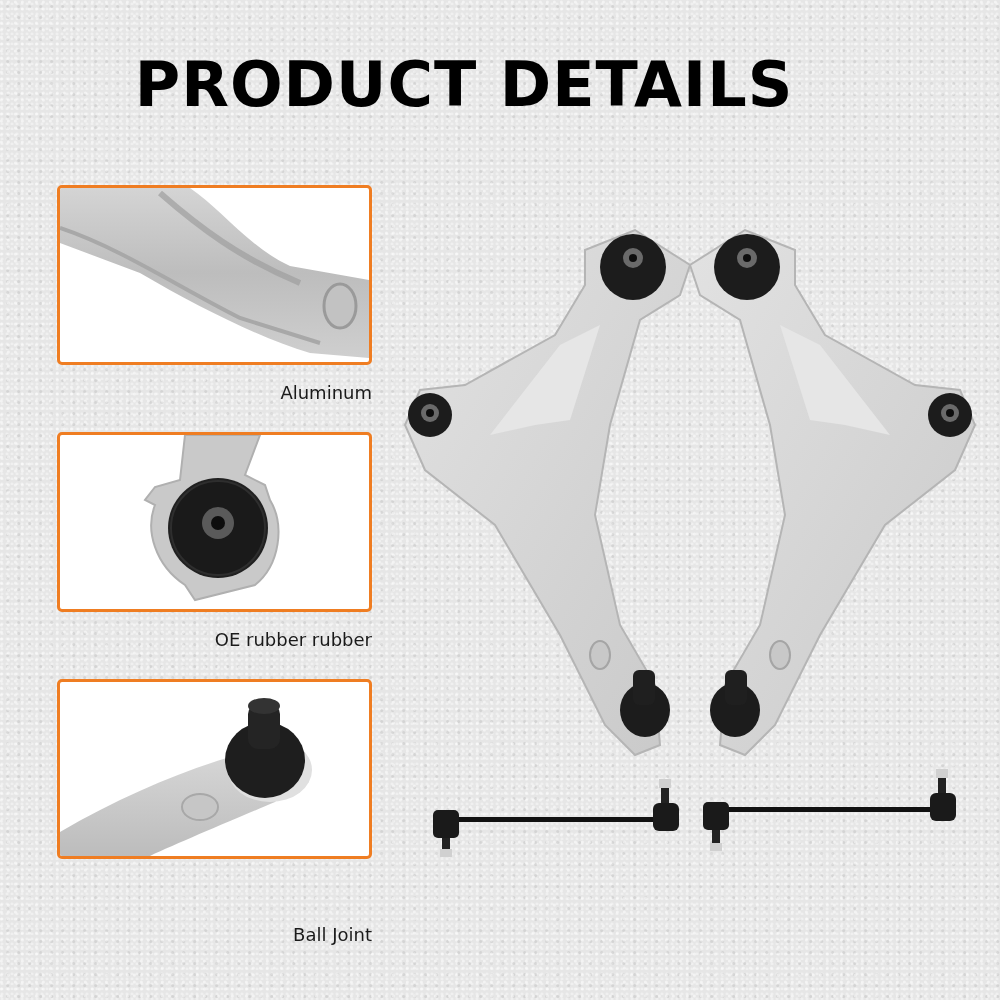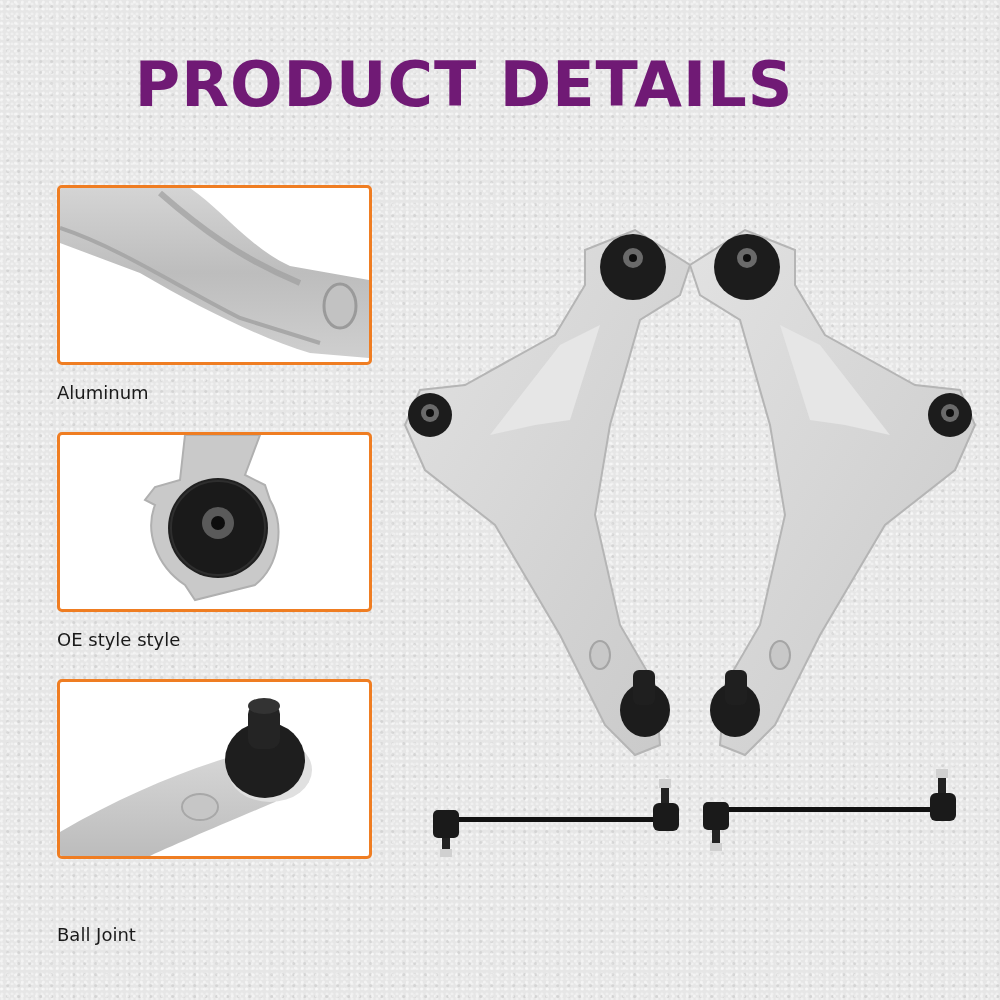--- a/index.html
+++ b/index.html
@@ -9,29 +9,29 @@
     background-image:
       radial-gradient(circle at 20% 30%, rgba(255,255,255,0.5) 0 1px, transparent 2px),
       radial-gradient(circle at 70% 60%, rgba(160,160,160,0.25) 0 1px, transparent 2px),
       radial-gradient(circle at 40% 80%, rgba(255,255,255,0.4) 0 1px, transparent 2px);
     background-size: 7px 7px, 11px 11px, 5px 5px;
     font-family: "Liberation Sans", sans-serif;
   }
   .title {
     position:absolute; left:0; top:48px; width:928px; text-align:center;
     font-family:"DejaVu Sans", sans-serif; font-weight:bold;
-    font-size:62px; letter-spacing:1px; color:#701a75;
+    font-size:62px; letter-spacing:1px; color:#000000;
   }
   .panel {
     position:absolute; left:57px; width:315px; height:180px;
     border:3px solid #ef7d22; border-radius:5px; background:#ffffff; overflow:hidden;
     box-sizing:border-box;
   }
   .caption {
-    position:absolute; left:57px; width:315px; text-align:left;
+    position:absolute; left:57px; width:315px; text-align:right;
     font-family:"DejaVu Sans", sans-serif; font-size:18px; color:#1a1a1a;
   }
   svg { display:block; }
   .hero { position:absolute; left:395px; top:225px; }
   .links { position:absolute; left:425px; top:765px; }
 </style>
 </head>
 <body>
 
 <div class="title">PRODUCT DETAILS</div>
@@ -55,21 +55,21 @@
 
 <div class="panel" style="top:432px;">
   <svg width="309" height="174" viewBox="0 0 309 174">
     <path d="M125,0 L200,0 L185,40 L205,50 L210,65 C225,90 220,130 195,150 L135,165 L125,150 C95,130 85,95 95,70 L85,65 L95,52 L120,45 Z" fill="#c9c9c9" stroke="#b0b0b0" stroke-width="2"></path>
     <circle cx="158" cy="93" r="50" fill="#202020"></circle>
     <circle cx="158" cy="93" r="47" fill="#1a1a1a" stroke="#2e2e2e" stroke-width="2"></circle>
     <circle cx="158" cy="88" r="16" fill="#5a5a5a"></circle>
     <circle cx="158" cy="88" r="7" fill="#0d0d0d"></circle>
   </svg>
 </div>
-<div class="caption" style="top:629px;">OE style style</div>
+<div class="caption" style="top:629px;">OE rubber rubber</div>
 
 <div class="panel" style="top:679px;">
   <svg width="309" height="174" viewBox="0 0 309 174">
     <defs>
       <linearGradient id="al3" x1="0" y1="0" x2="0" y2="1">
         <stop offset="0" stop-color="#d8d8d8"></stop>
           <stop offset="1" stop-color="#bcbcbc"></stop>
       </linearGradient>
     </defs>
     <path d="M0,150 C60,115 120,90 170,75 L195,65 L250,85 L215,120 C180,135 120,160 90,174 L0,174 Z" fill="url(#al3)"></path>

